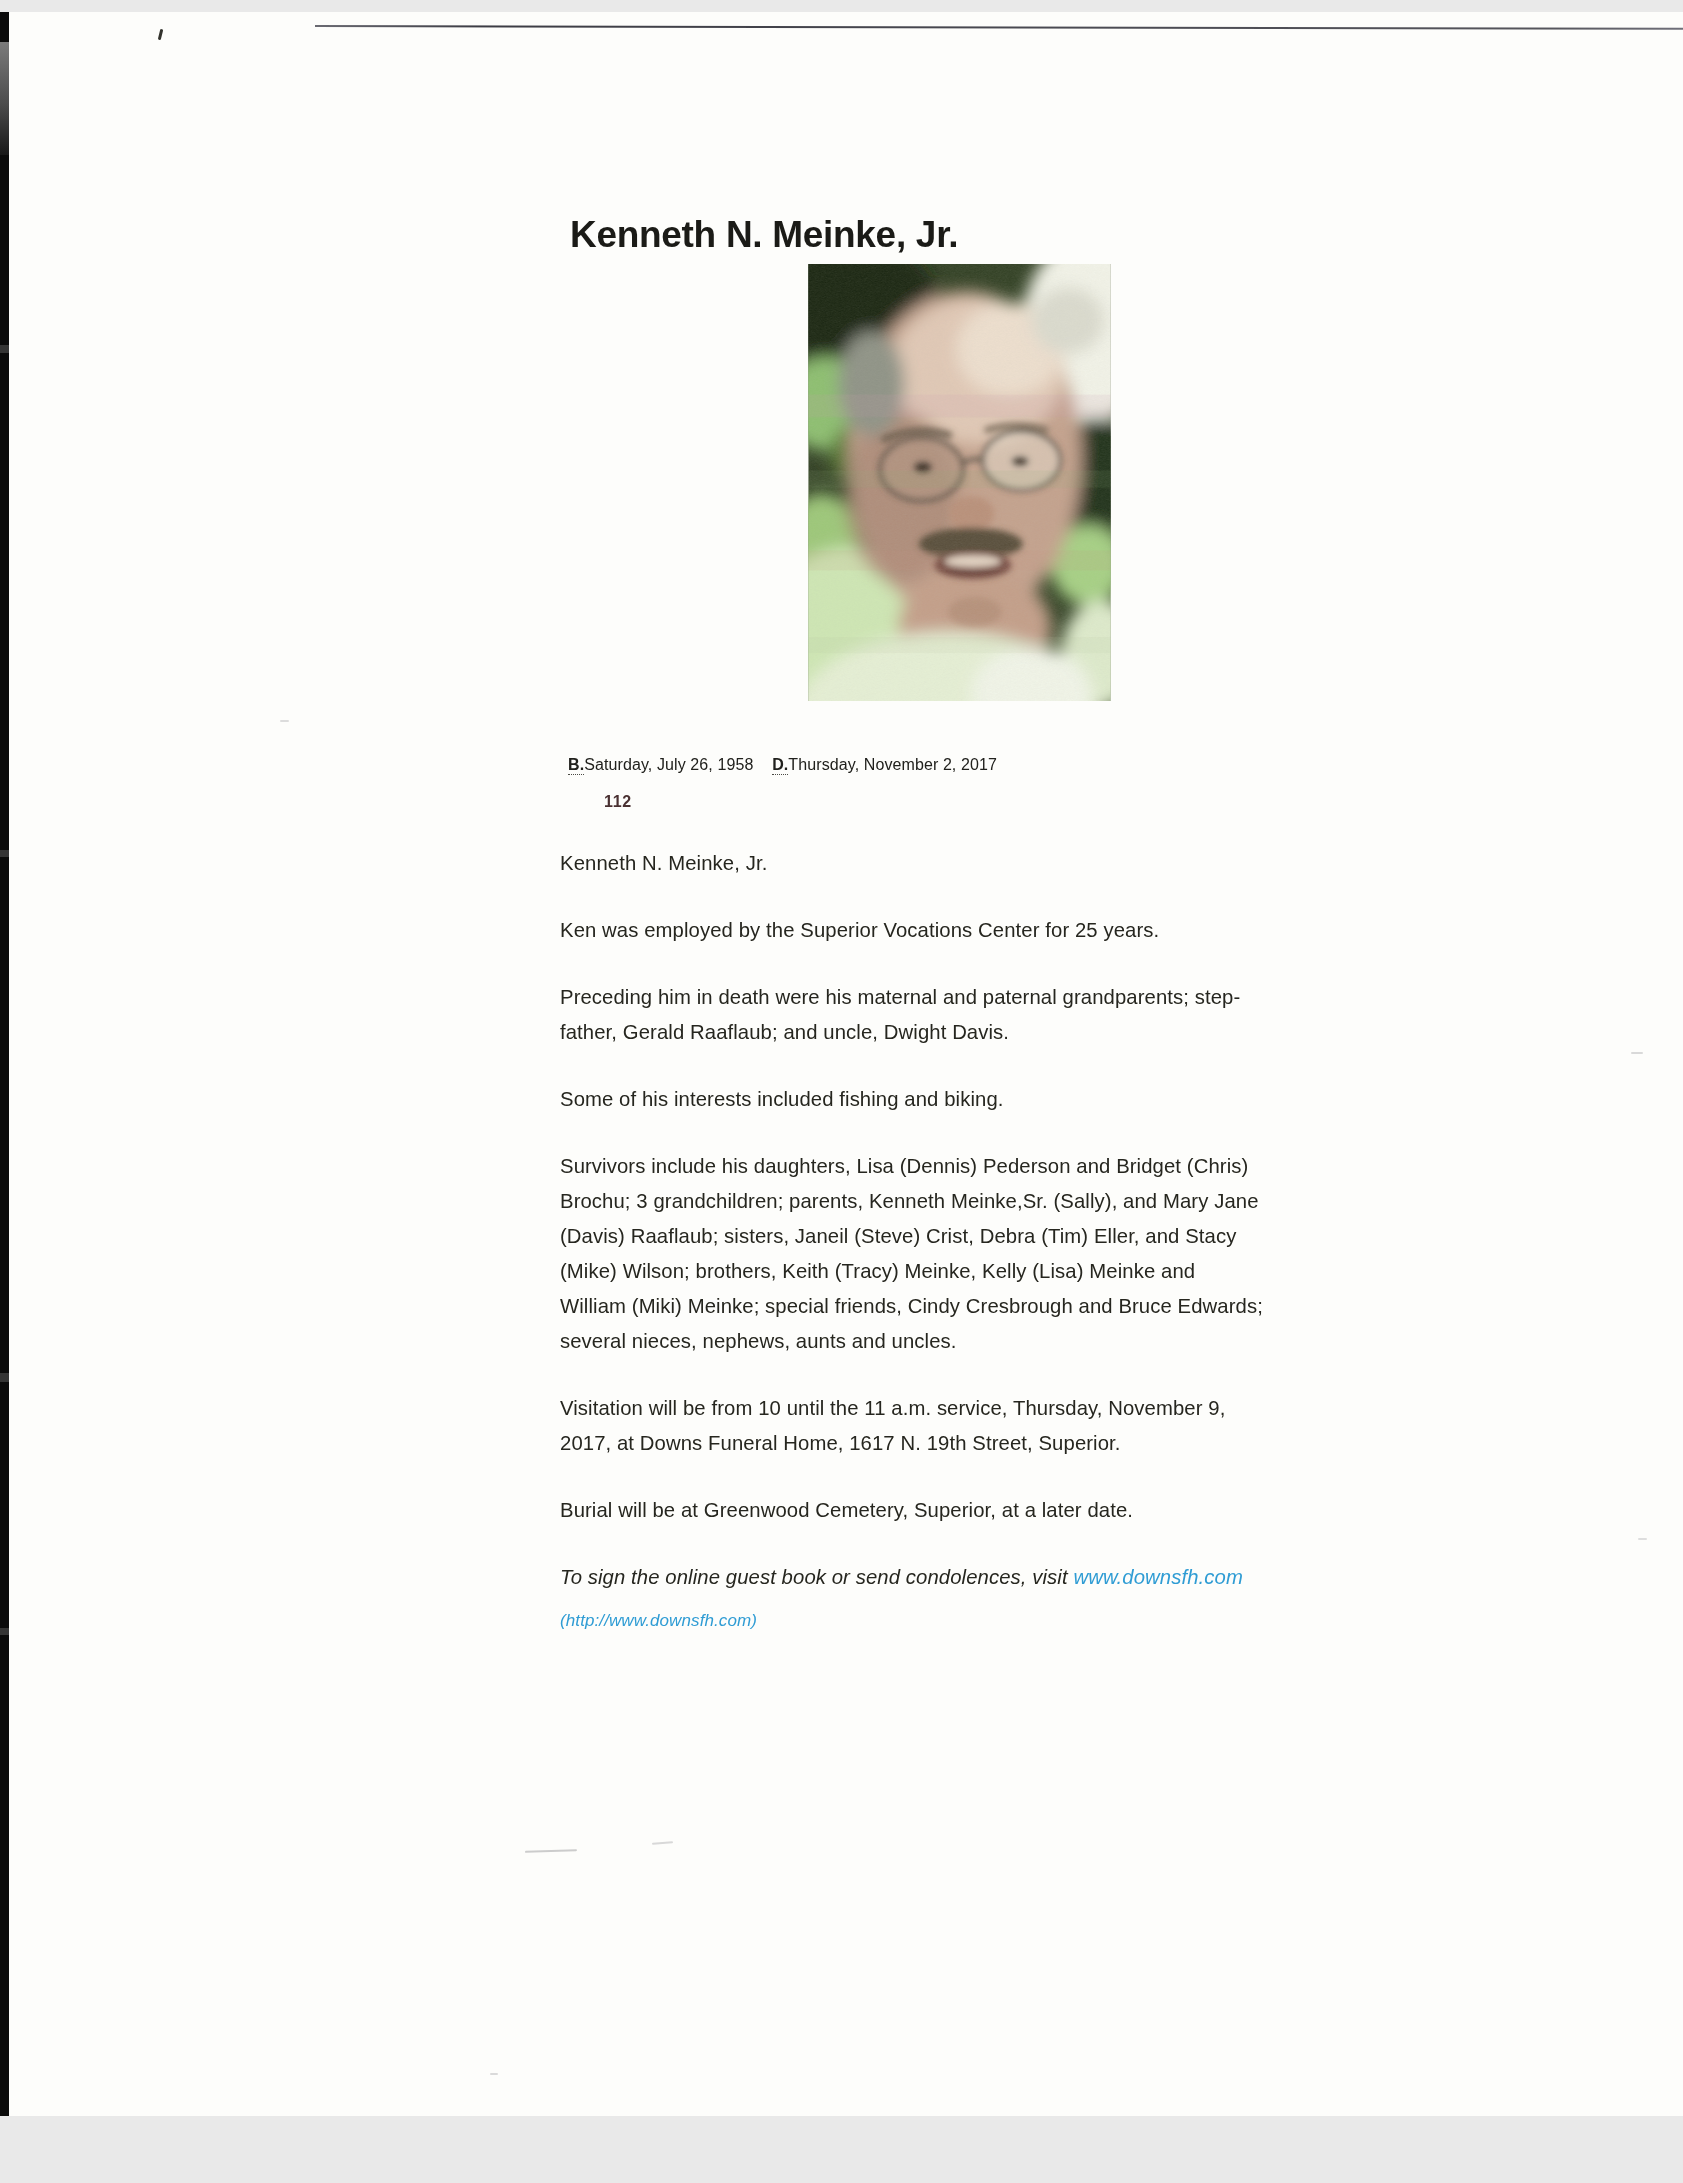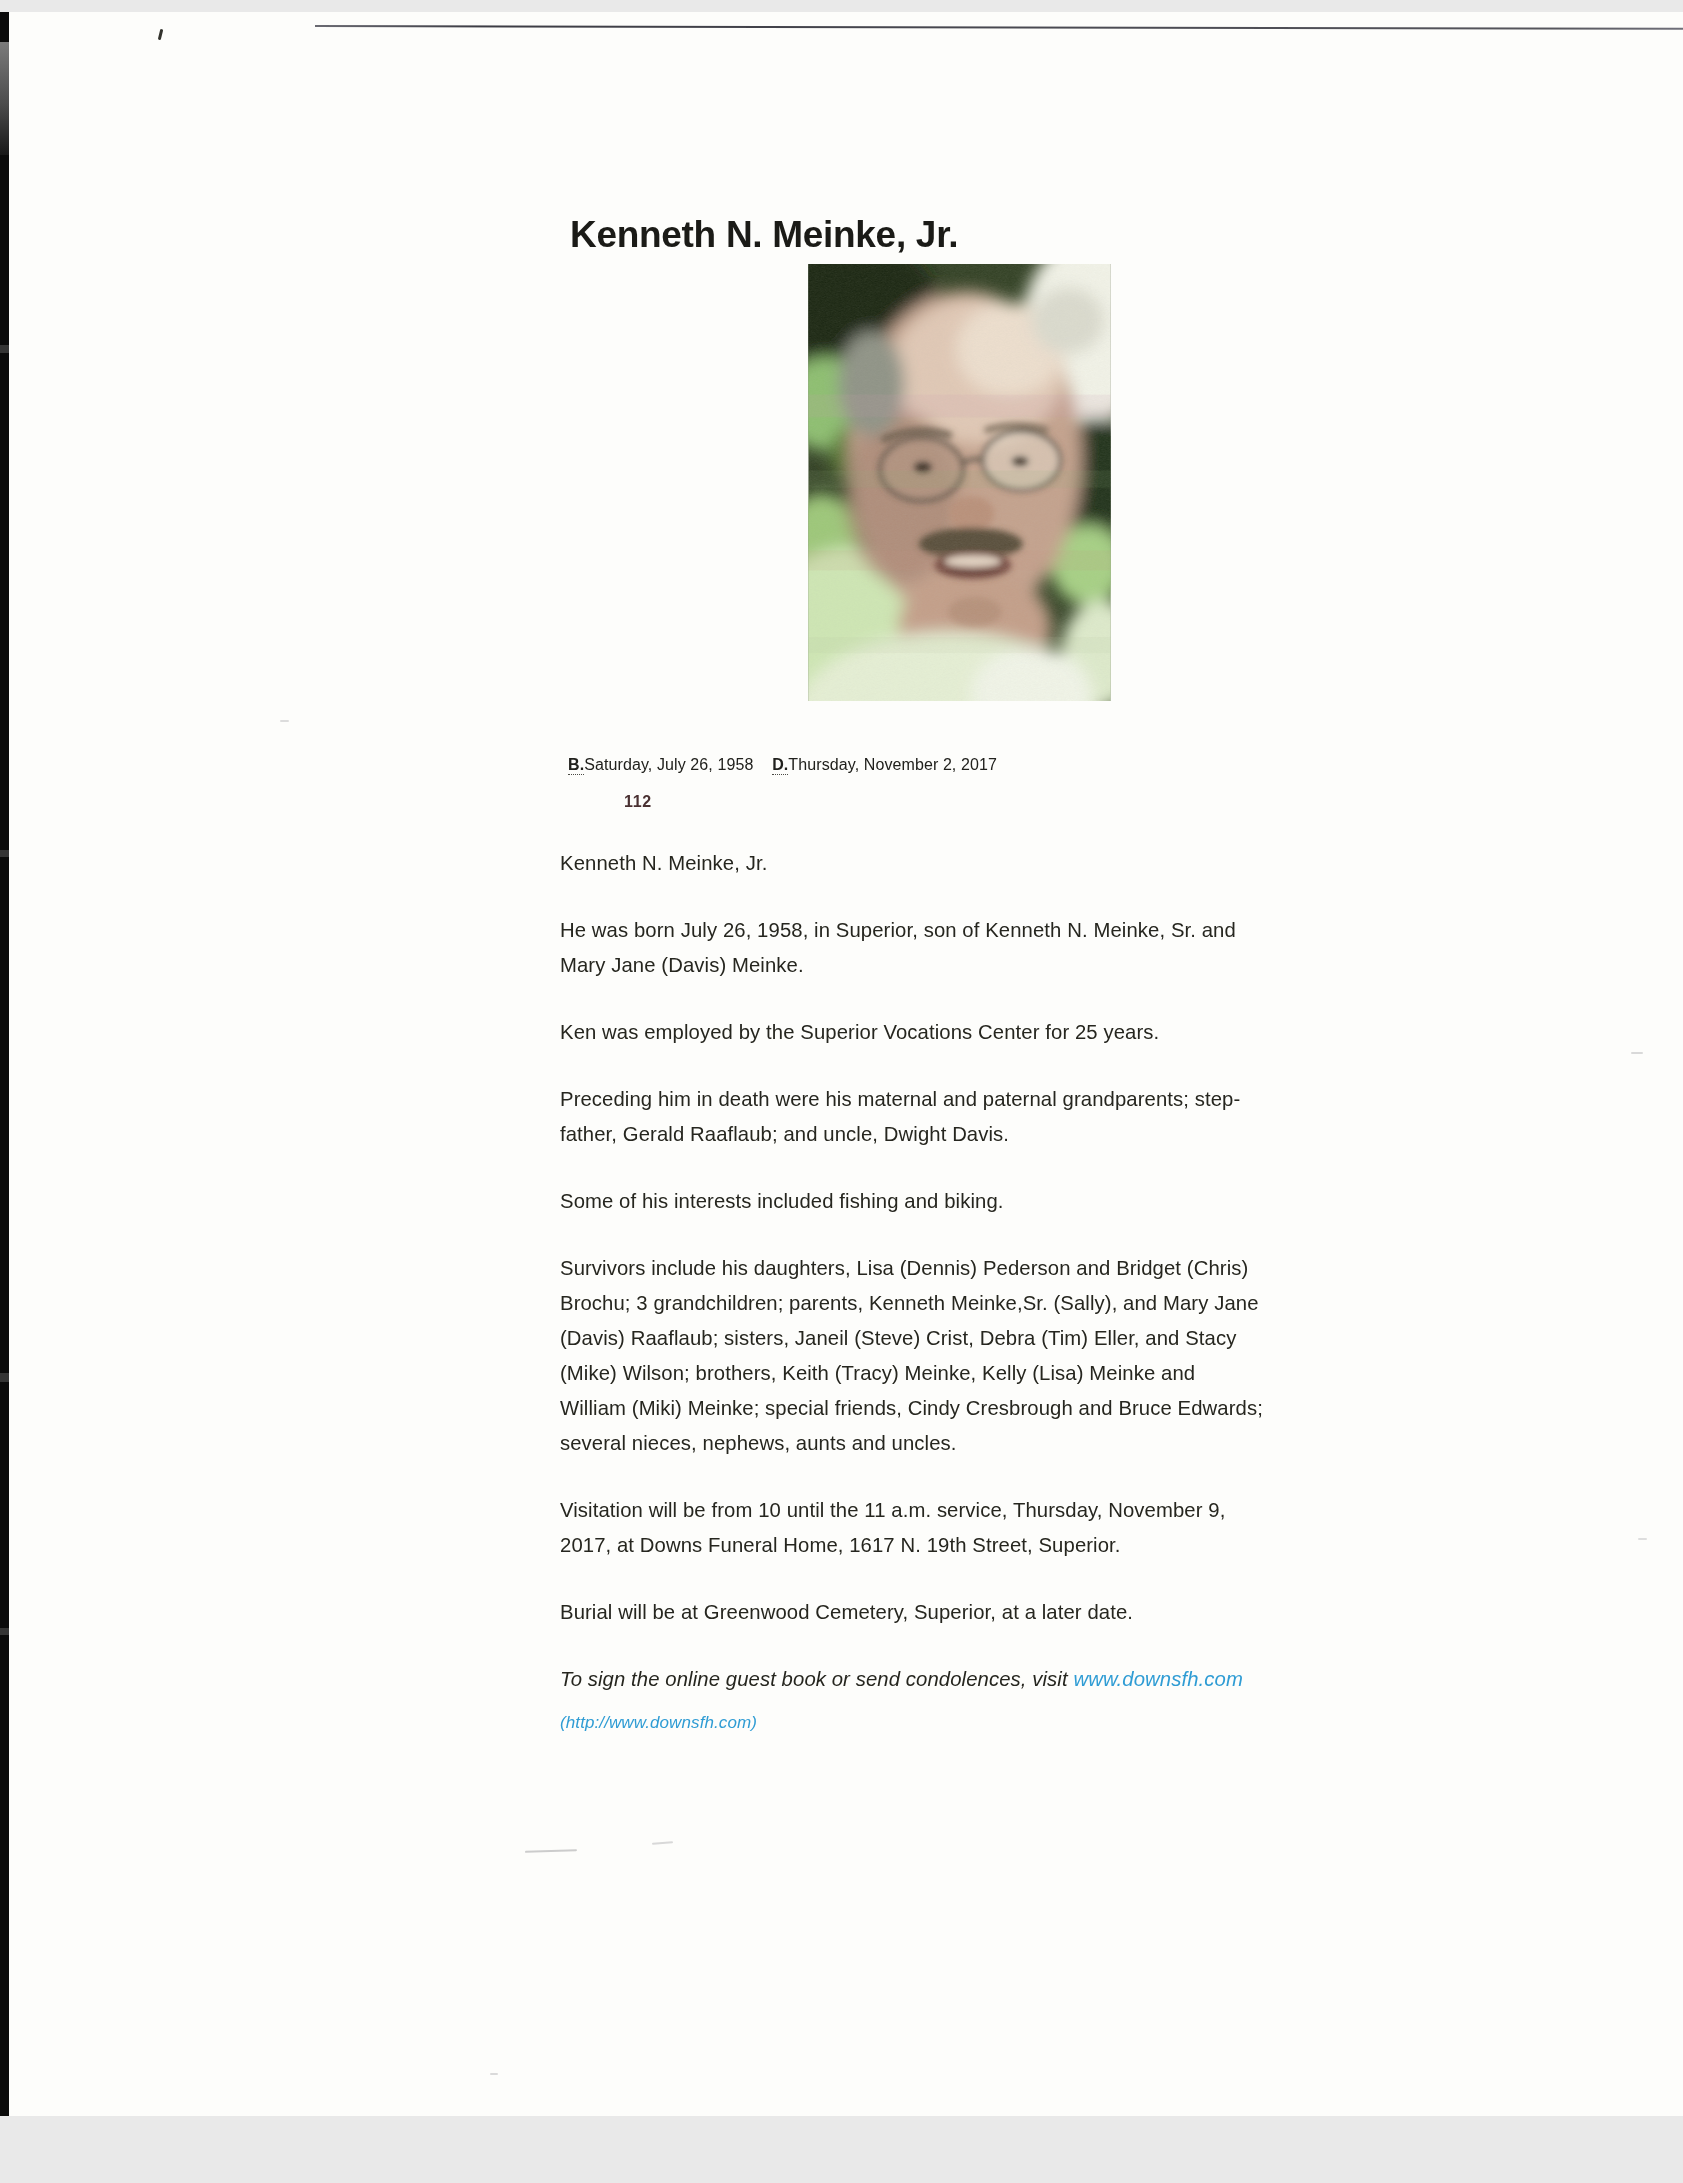--- a/index.html
+++ b/index.html
@@ -20,21 +20,21 @@
   .tick-mark{position:absolute;left:159px;top:17.3px;width:2.7px;height:11.3px;background:#33332d;
     border-radius:1.3px;transform:rotate(14deg);}
   .faint{position:absolute;height:2px;border-radius:1.3px;background:#d3d3d3;}
   
   .title{position:absolute;left:570px;top:202px;margin:0;
     font-size:37px;font-weight:bold;letter-spacing:-0.3px;color:var(--title-text,#1b1b17);}
   .photo{position:absolute;left:808px;top:252px;width:303px;height:437px;}
   .bd-line{position:absolute;left:568px;top:744px;font-size:16px;color:#21211d;letter-spacing:0.1px;}
   .bd-label{font-weight:bold;border-bottom:1.3px dotted #4a4a44;padding-bottom:0.7px;}
   .bd-death{margin-left:18.7px;}
-  .footnote{position:absolute;left:624px;top:781px;font-size:16px;font-weight:bold;
+  .footnote{position:absolute;left:604px;top:781px;font-size:16px;font-weight:bold;
     color:var(--footnote,#4a3132);letter-spacing:0.7px;}
   .body-col{position:absolute;left:560px;top:834px;width:794px;
     font-size:20.3px;line-height:35px;color:var(--body-text,#26261f);letter-spacing:0.1px;}
   .body-col p{margin:0 0 32px 0;white-space:pre-line;}
   .closing{margin-bottom:0 !important;font-style:italic;}
   .weblink{color:var(--link-blue,#2f9cd4);text-decoration:none;cursor:pointer;}
   .sub-link{display:block;font-size:17px;margin-top:8px;color:var(--link-blue,#2f9cd4);}
 </style>
 </head>
 <body>
@@ -124,22 +124,20 @@
   </div>
 
   <div class="bd-line">
     <span class="bd-label">B.</span><span>Saturday, July 26, 1958</span><span class="bd-label bd-death">D.</span><span>Thursday, November 2, 2017</span>
   </div>
 
   <div class="footnote">112</div>
 
   <div class="body-col">
     <p>Kenneth N. Meinke, Jr.</p>
-    <p>He was born July 26, 1958, in Superior, son of Kenneth N. Meinke, Sr. and
-Mary Jane (Davis) Meinke.</p>
     <p>Ken was employed by the Superior Vocations Center for 25 years.</p>
     <p>Preceding him in death were his maternal and paternal grandparents; step-
 father, Gerald Raaflaub; and uncle, Dwight Davis.</p>
     <p>Some of his interests included fishing and biking.</p>
     <p>Survivors include his daughters, Lisa (Dennis) Pederson and Bridget (Chris)
 Brochu; 3 grandchildren; parents, Kenneth Meinke,Sr. (Sally), and Mary Jane
 (Davis) Raaflaub; sisters, Janeil (Steve) Crist, Debra (Tim) Eller, and Stacy
 (Mike) Wilson; brothers, Keith (Tracy) Meinke, Kelly (Lisa) Meinke and
 William (Miki) Meinke; special friends, Cindy Cresbrough and Bruce Edwards;
 several nieces, nephews, aunts and uncles.</p>

